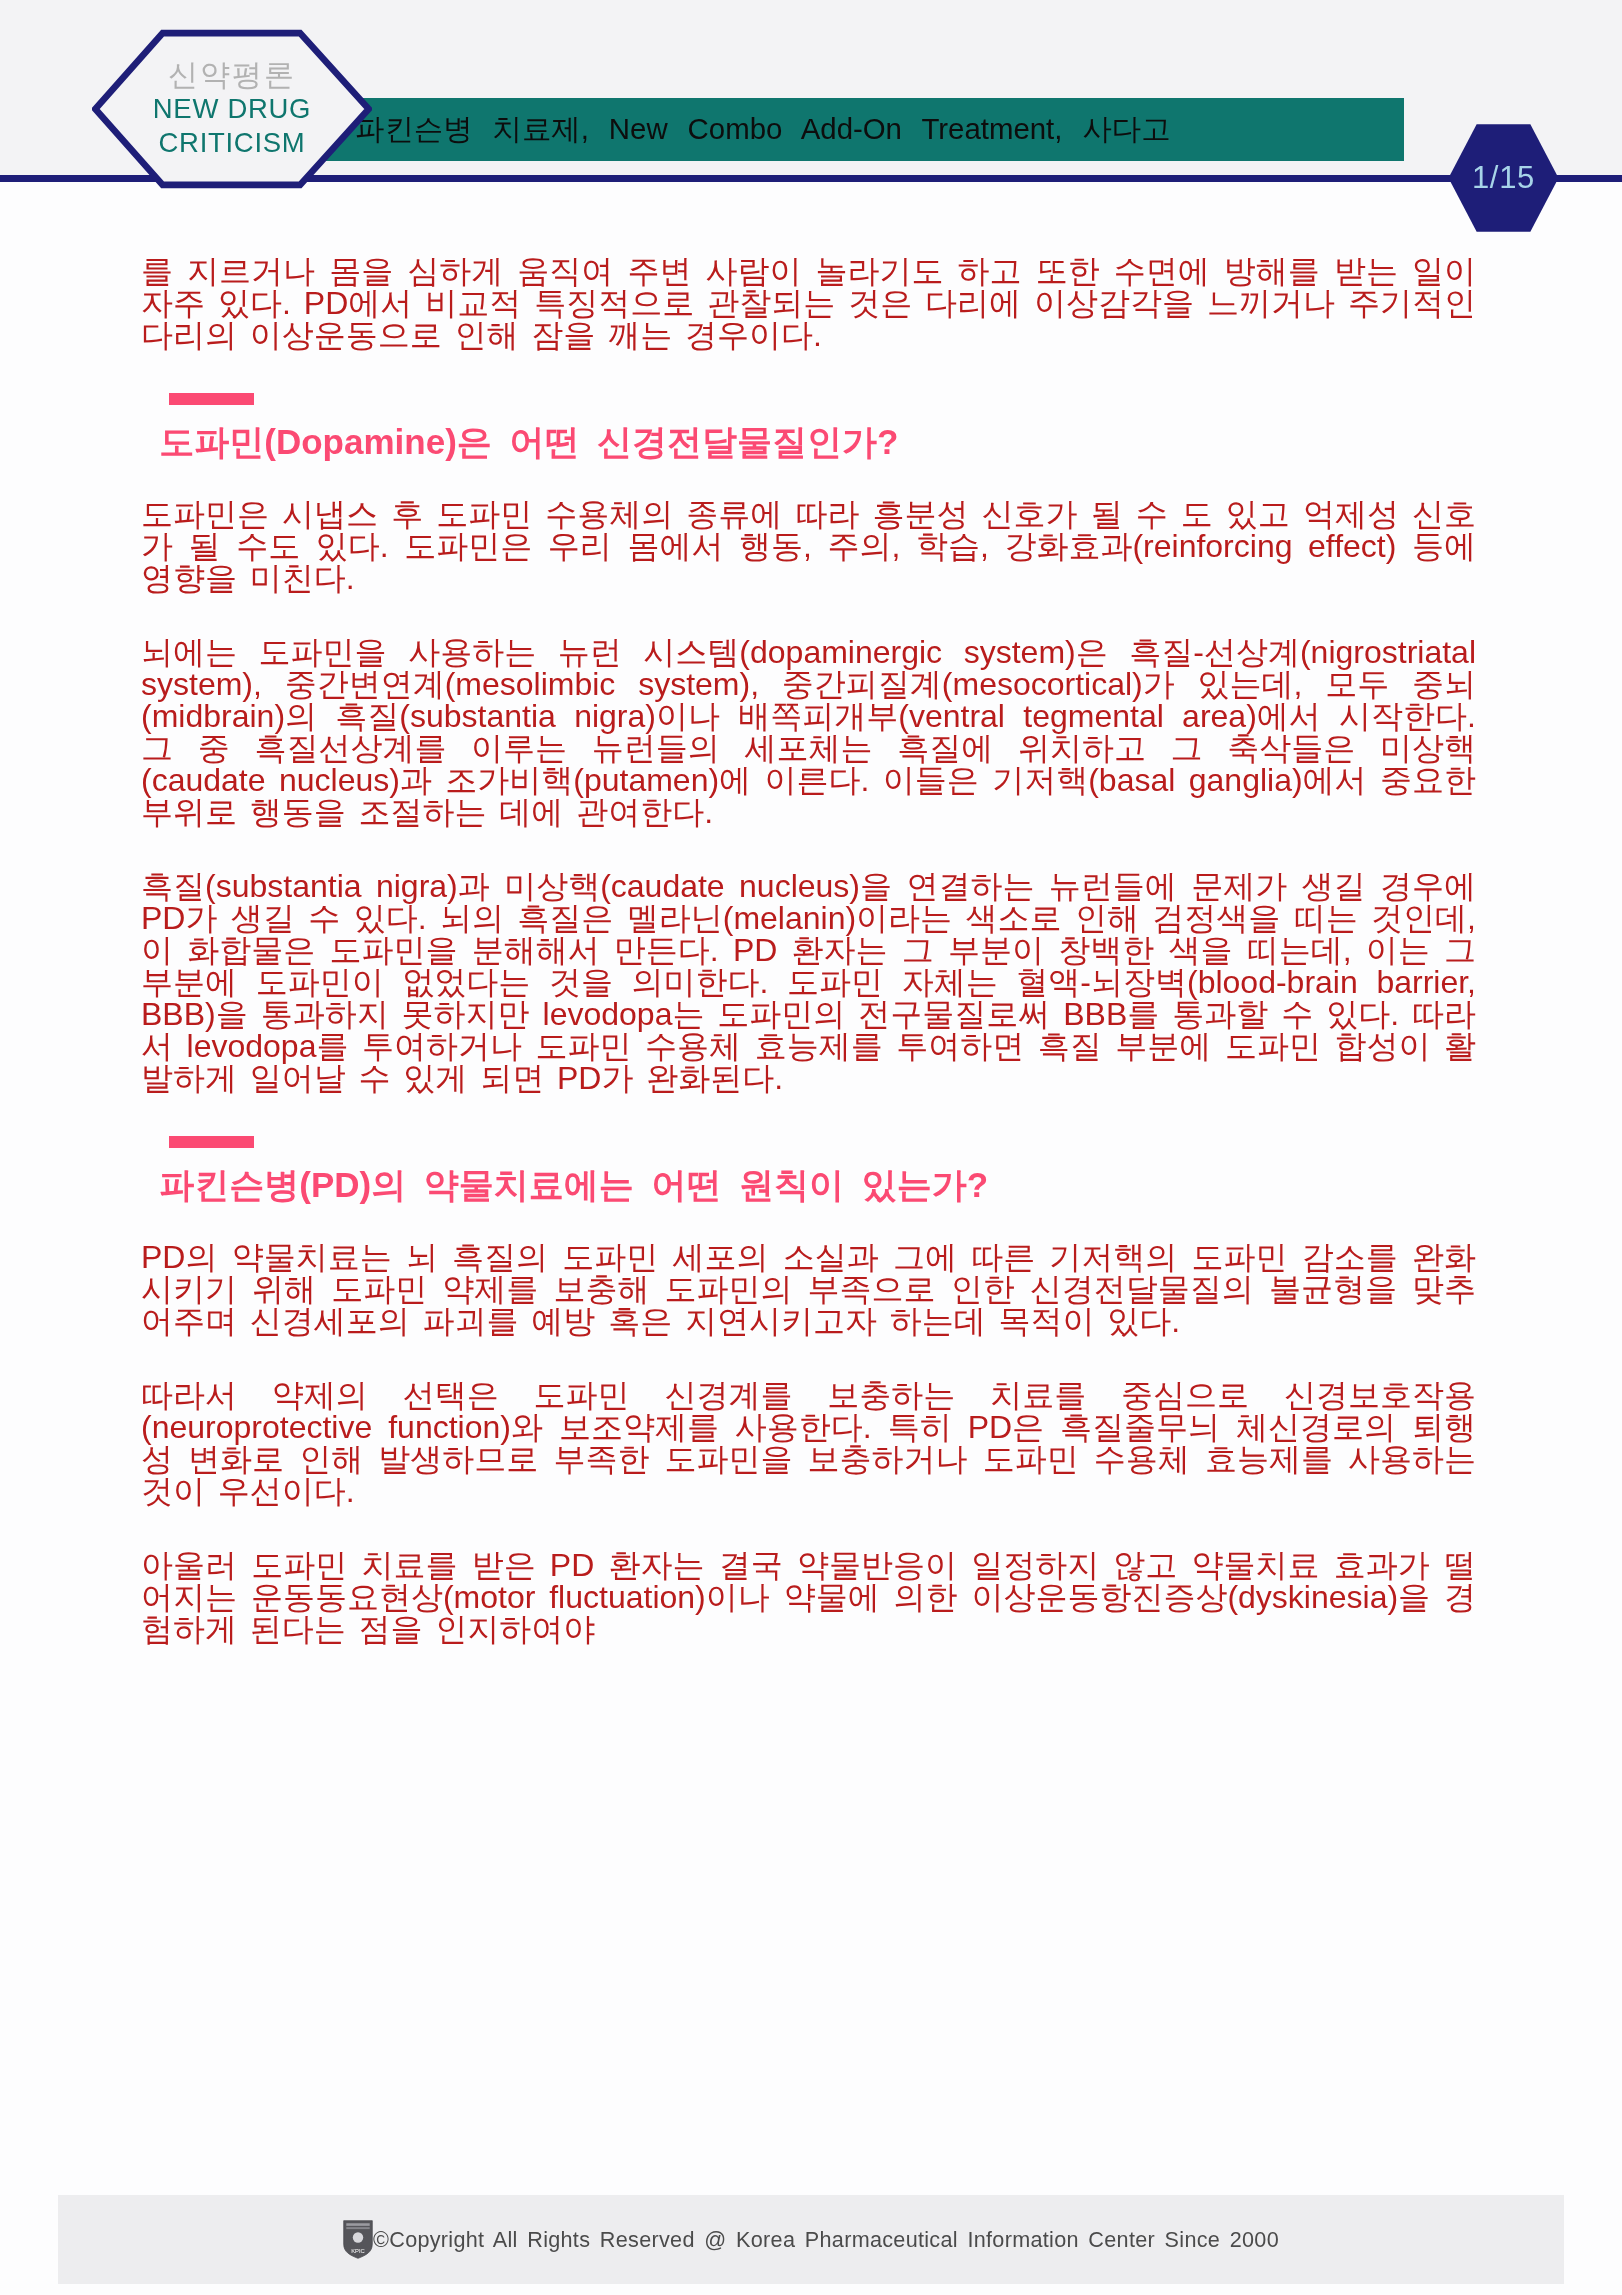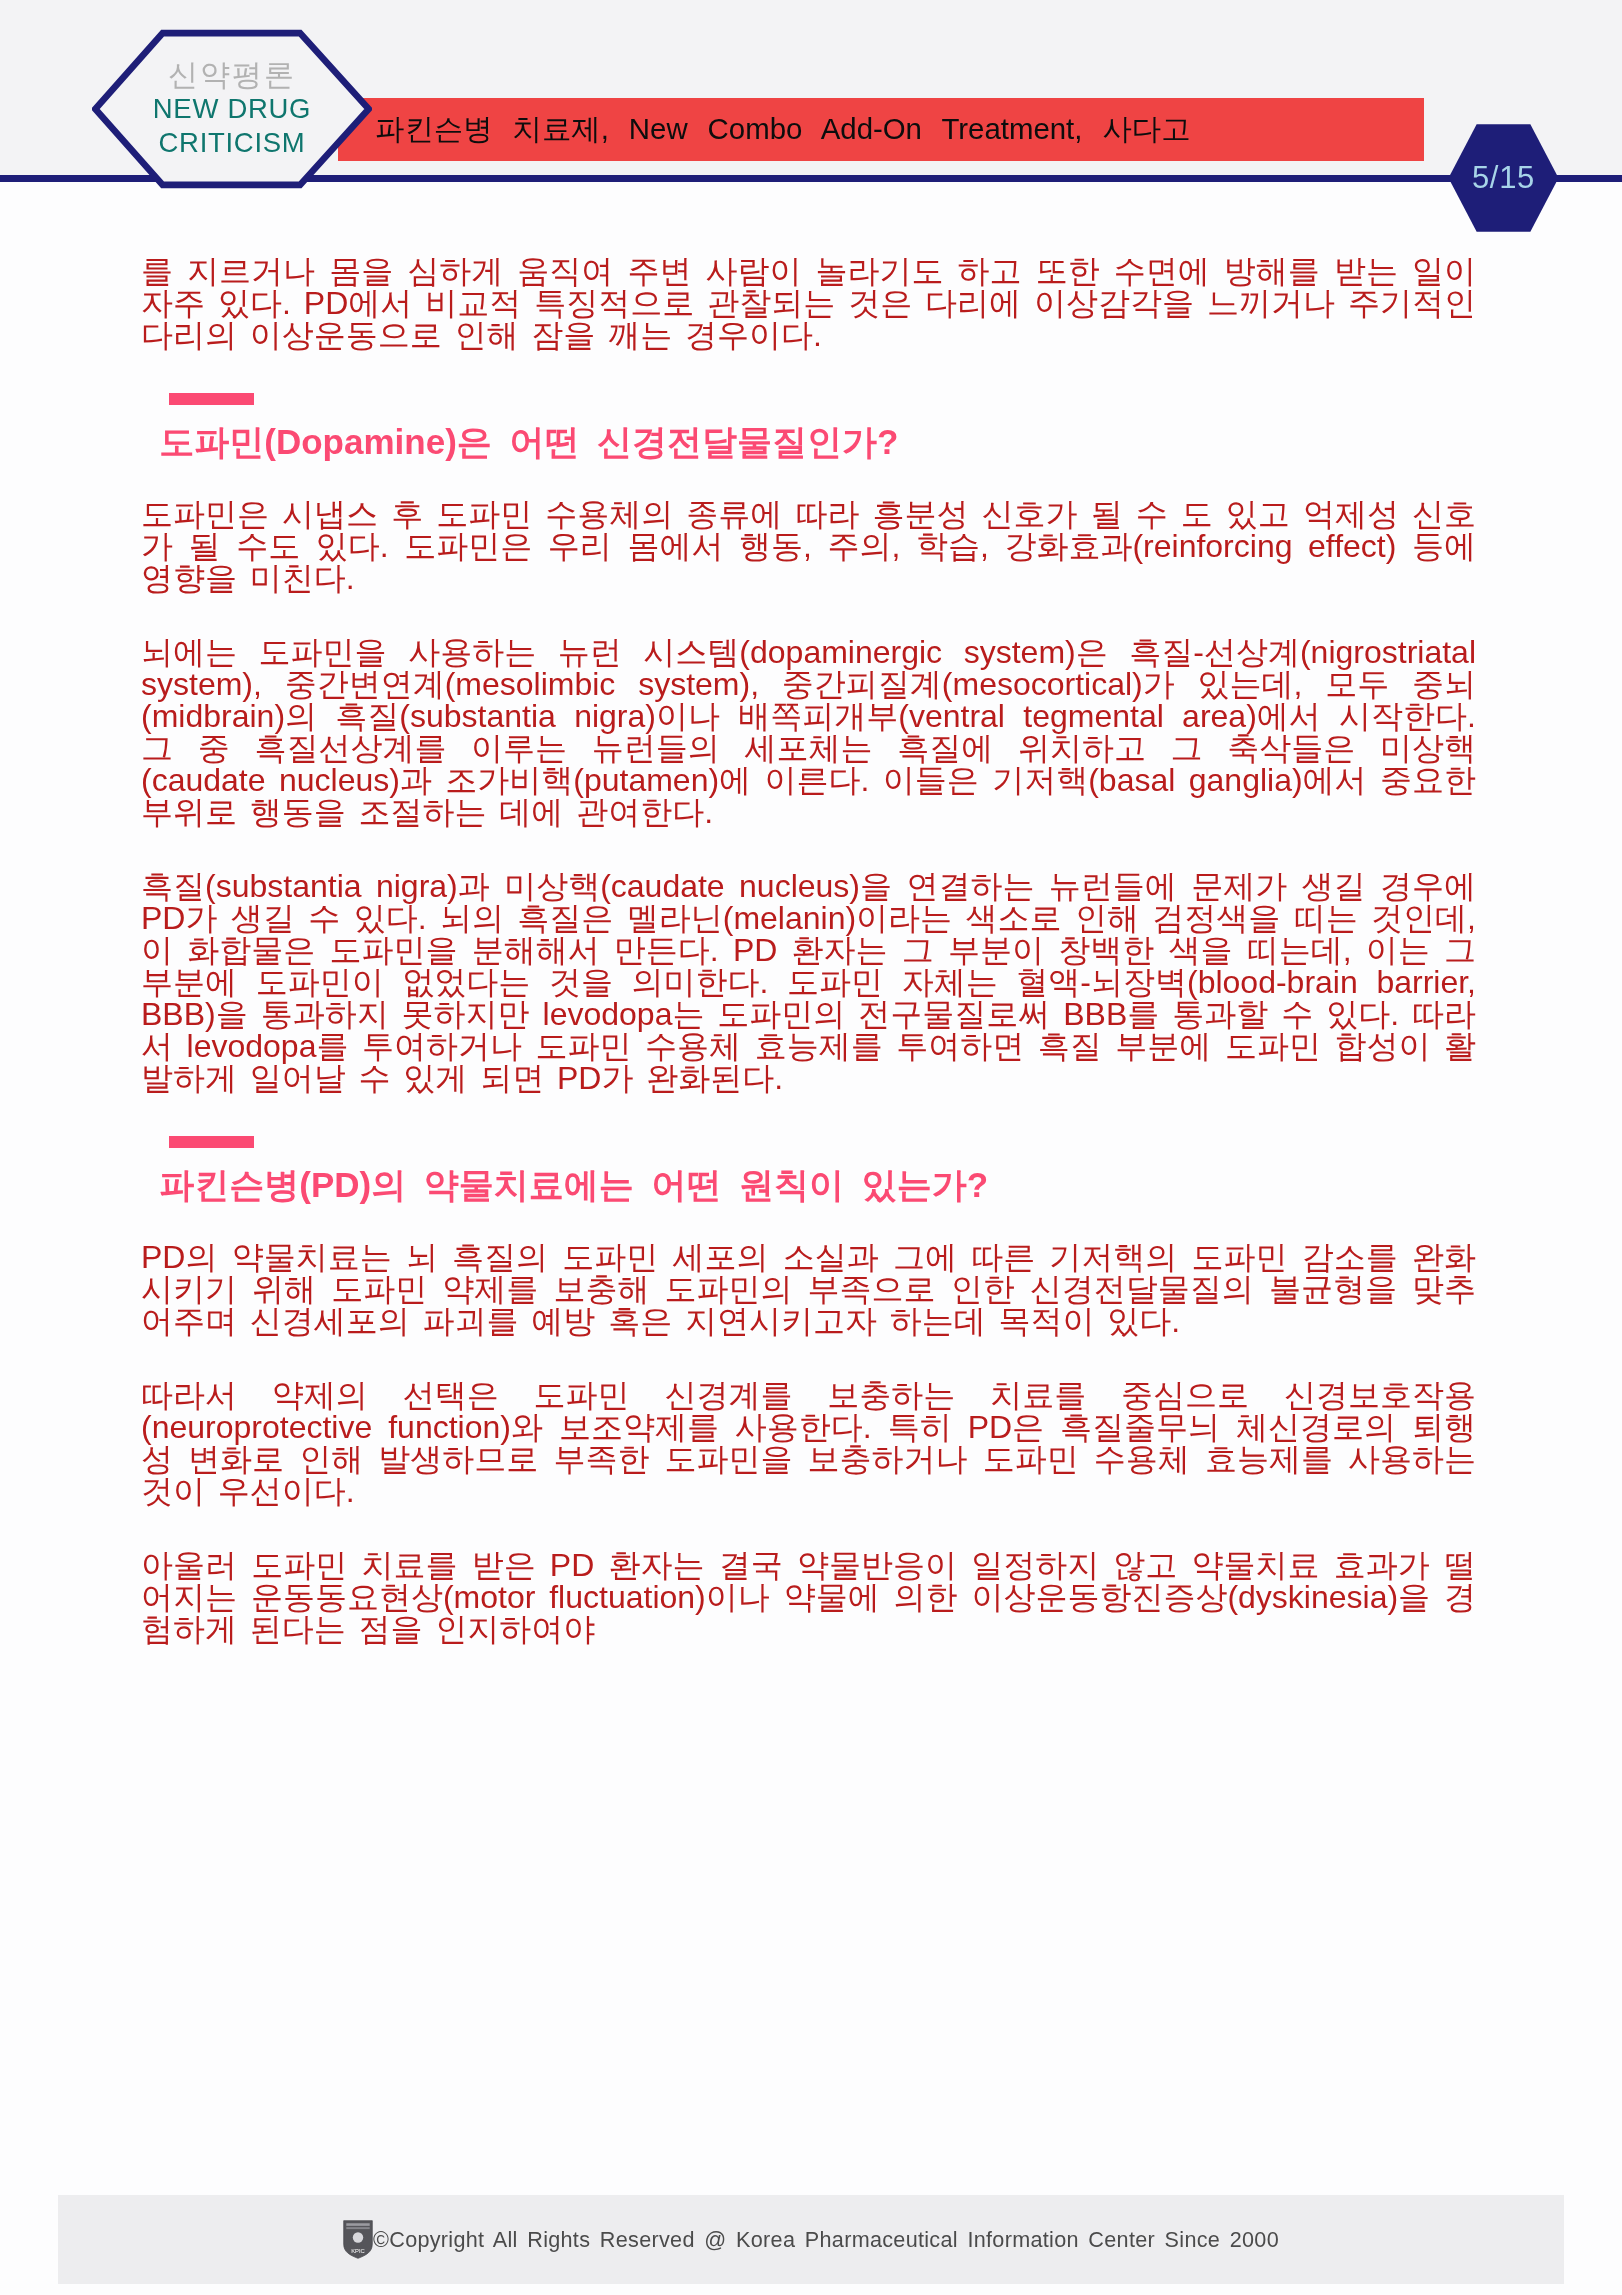--- a/index.html
+++ b/index.html
@@ -3,21 +3,21 @@
 <meta charset="utf-8">
 <style>
   html,body{margin:0;padding:0;}
   body{background:#ffffff;font-family:"Liberation Sans", sans-serif;}
   .page{position:relative;width:1623px;height:2295px;background:#fdfdfe;overflow:hidden;}
 
   
   .header-band{position:absolute;left:0;top:0;width:1623px;height:175px;background:#f3f3f5;}
   .navy-rule{position:absolute;left:0;top:175px;width:1623px;height:6.5px;background:#1e1e78;z-index:1;}
 
-  .title-box{position:absolute;left:338px;top:98px;width:1086px;height:63px;background:#ef4444;z-index:0;
+  .title-box{position:absolute;left:318px;top:98px;width:1086px;height:63px;background:#0f766e;z-index:0;
              display:flex;align-items:center;}
   .title-box span{padding-left:37px;font-size:29.4px;font-weight:500;color:#0d0d0d;word-spacing:11.8px;letter-spacing:0;}
 
   .logo-hex{position:absolute;left:92px;top:29px;width:280px;height:160px;z-index:2;}
   .logo-text{position:absolute;left:92px;top:29px;width:280px;height:160px;z-index:3;
              display:flex;flex-direction:column;align-items:center;justify-content:center;line-height:34px;}
   .logo-kr{font-size:30px;font-weight:normal;color:#b2b2b2;letter-spacing:2px;}
   .logo-en{font-size:27.5px;font-weight:500;color:#0f766e;letter-spacing:0.7px;}
 
   .page-badge{position:absolute;left:1447px;top:123px;width:113px;height:110px;z-index:2;}
@@ -57,21 +57,21 @@
     <div class="logo-text">
       <div class="logo-kr">신약평론</div>
       <div class="logo-en">NEW DRUG</div>
       <div class="logo-en">CRITICISM</div>
     </div>
 
     <div class="page-badge">
       <svg width="113" height="110" viewBox="0 0 172 168">
         <polygon points="45,2 127,2 170,84 127,166 45,166 2,84" fill="#1e1e78"></polygon>
       </svg>
-      <span>5/15</span>
+      <span>1/15</span>
     </div>
   </header>
 
   <main class="doc-main">
     <p>를 지르거나 몸을 심하게 움직여 주변 사람이 놀라기도 하고 또한 수면에 방해를 받는 일이 자주 있다. PD에서 비교적 특징적으로 관찰되는 것은 다리에 이상감각을 느끼거나 주기적인 다리의 이상운동으로 인해 잠을 깨는 경우이다.</p>
 
     <section class="doc-section">
       <div class="dash"></div>
       <h2 class="section-heading">도파민(Dopamine)은 어떤 신경전달물질인가?</h2>
       <p>도파민은 시냅스 후 도파민 수용체의 종류에 따라 흥분성 신호가 될 수 도 있고 억제성 신호가 될 수도 있다. 도파민은 우리 몸에서 행동, 주의, 학습, 강화효과(reinforcing effect) 등에 영향을 미친다.</p>

